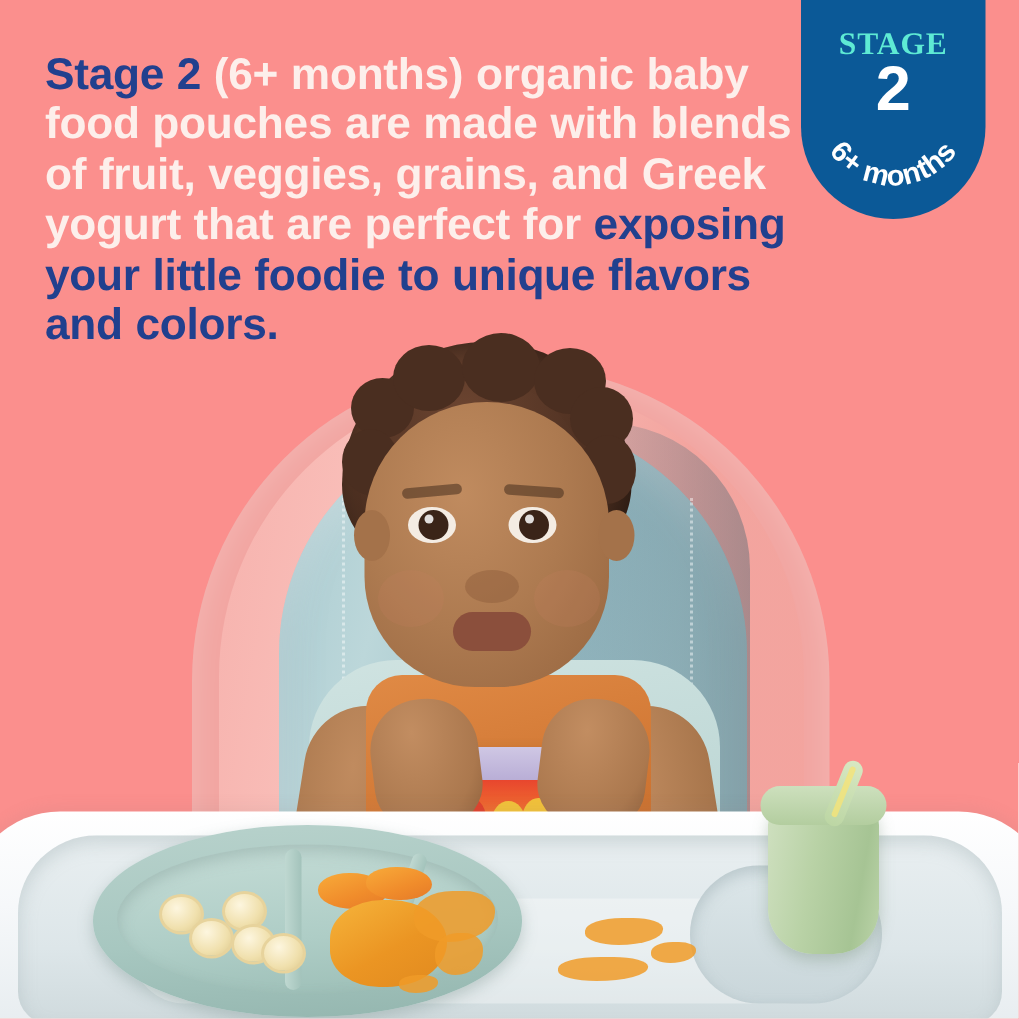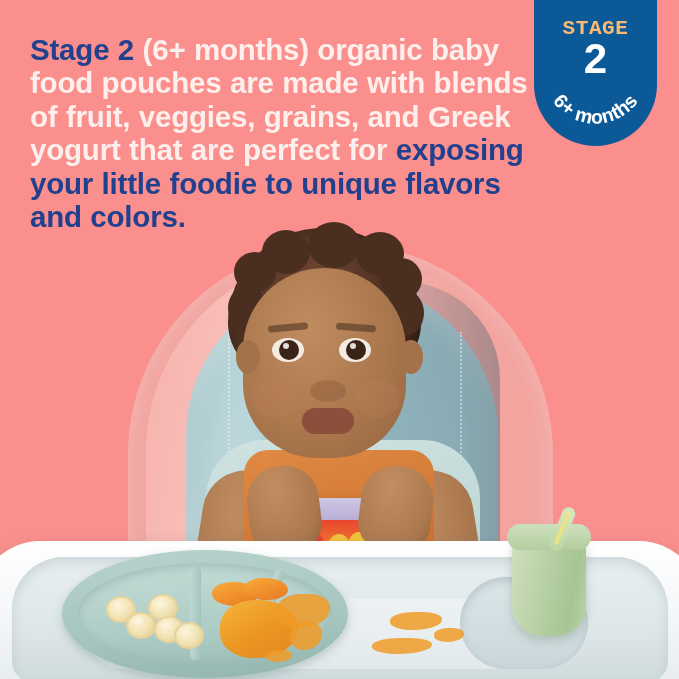--- a/index.html
+++ b/index.html
@@ -53,22 +53,22 @@
     position: absolute;
     left: 0; right: 0;
     top: 46px;
     height: 146px;
   }
   .badge-stage {
     position: absolute;
     top: 17px;
     left: 0; right: 0;
     text-align: center;
-    color: #fdba74;
-    font-family: Liberation Mono, monospace;
+    color: #5eead4;
+    font-family: Liberation Serif, serif;
     font-weight: bold;
     font-size: 21px;
     letter-spacing: 0.6px;
   }
   .badge-num {
     position: absolute;
     top: 38px;
     left: 0; right: 0;
     text-align: center;
     color: #ffffff;

